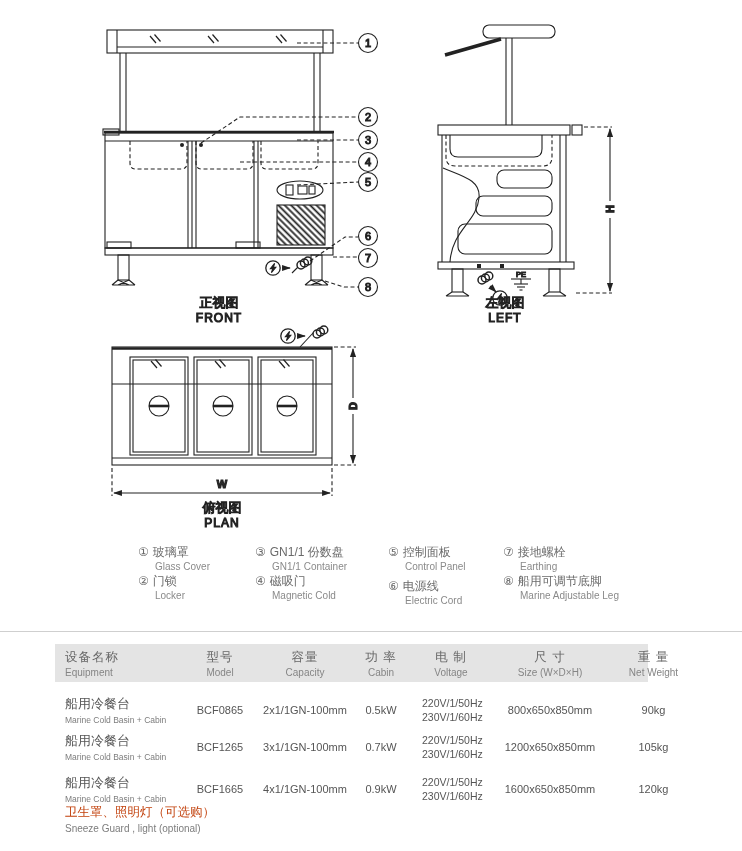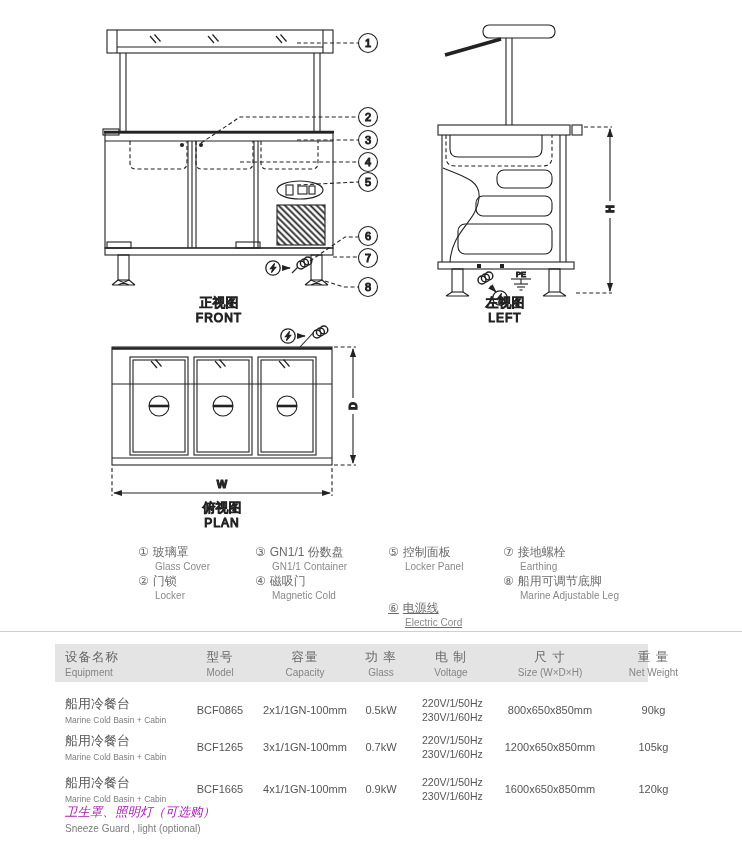--- a/index.html
+++ b/index.html
@@ -34,21 +34,21 @@
   .th-en { font-size:10px; color:#858585; margin-top:1px; }
   .th.first { text-align:left; padding-left:10px; }
   .trow { position:absolute; left:0; width:642px; height:42px; align-items:center; }
   .row1 { top:45px; } .row2 { top:82px; } .row3 { top:124px; }
   .td { text-align:center; font-size:11px; color:#555; }
   .td.first { text-align:left; padding-left:10px; }
   .name-zh { font-size:13px; color:#555; }
   .name-en { font-size:8.5px; color:#7d7d7d; margin-top:2px; }
   .volt { text-align:left; padding-left:10px; font-size:10.5px; line-height:1.35; }
   .footnote { position:absolute; left:10px; top:160px; white-space:nowrap; }
-  .fn-zh { font-size:12.5px; color:#a21caf;font-style:italic; }
+  .fn-zh { font-size:12.5px; color:#c2410c; }
   .fn-en { font-size:10px; color:#7d7d7d; margin-top:2px; }
 </style>
 </head>
 <body>
 
 <div class="page">
 
   <svg width="742" height="540" viewBox="0 0 742 540">
     <defs>
       <pattern id="hatch" width="4.5" height="4.5" patternUnits="userSpaceOnUse" patternTransform="rotate(-45)">
@@ -292,23 +292,23 @@
     <div class="legend-item" style="left:255px; top:546px;">
       <div class="legend-line1"><span class="legend-num">③</span><span>GN1/1 份数盘</span></div>
       <div class="legend-en">GN1/1 Container</div>
     </div>
     <div class="legend-item" style="left:255px; top:575px;">
       <div class="legend-line1"><span class="legend-num">④</span><span>磁吸门</span></div>
       <div class="legend-en">Magnetic Cold</div>
     </div>
     <div class="legend-item" style="left:388px; top:546px;">
       <div class="legend-line1"><span class="legend-num">⑤</span><span>控制面板</span></div>
-      <div class="legend-en">Locker Panel</div>
-    </div>
-    <div class="legend-item" style="left:388px; top:602px;text-decoration:underline;">
+      <div class="legend-en">Control Panel</div>
+    </div>
+    <div class="legend-item" style="left:388px; top:580px;">
       <div class="legend-line1"><span class="legend-num">⑥</span><span>电源线</span></div>
       <div class="legend-en">Electric Cord</div>
     </div>
     <div class="legend-item" style="left:503px; top:546px;">
       <div class="legend-line1"><span class="legend-num">⑦</span><span>接地螺栓</span></div>
       <div class="legend-en">Earthing</div>
     </div>
     <div class="legend-item" style="left:503px; top:575px;">
       <div class="legend-line1"><span class="legend-num">⑧</span><span>船用可调节底脚</span></div>
       <div class="legend-en">Marine Adjustable Leg</div>
@@ -326,21 +326,21 @@
       <div class="th">
         <div class="th-zh">型号</div>
           <div class="th-en">Model</div>
       </div>
       <div class="th">
         <div class="th-zh">容量</div>
           <div class="th-en">Capacity</div>
       </div>
       <div class="th">
         <div class="th-zh">功 率</div>
-          <div class="th-en">Glass</div>
+          <div class="th-en">Cabin</div>
       </div>
       <div class="th">
         <div class="th-zh">电 制</div>
           <div class="th-en">Voltage</div>
       </div>
       <div class="th">
         <div class="th-zh">尺 寸</div>
           <div class="th-en">Size (W×D×H)</div>
       </div>
       <div class="th">

